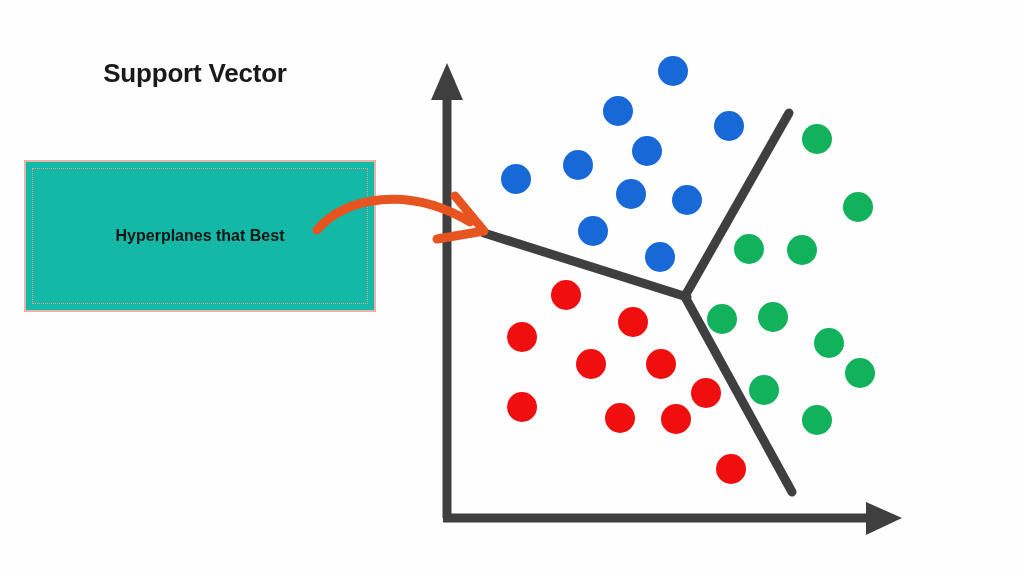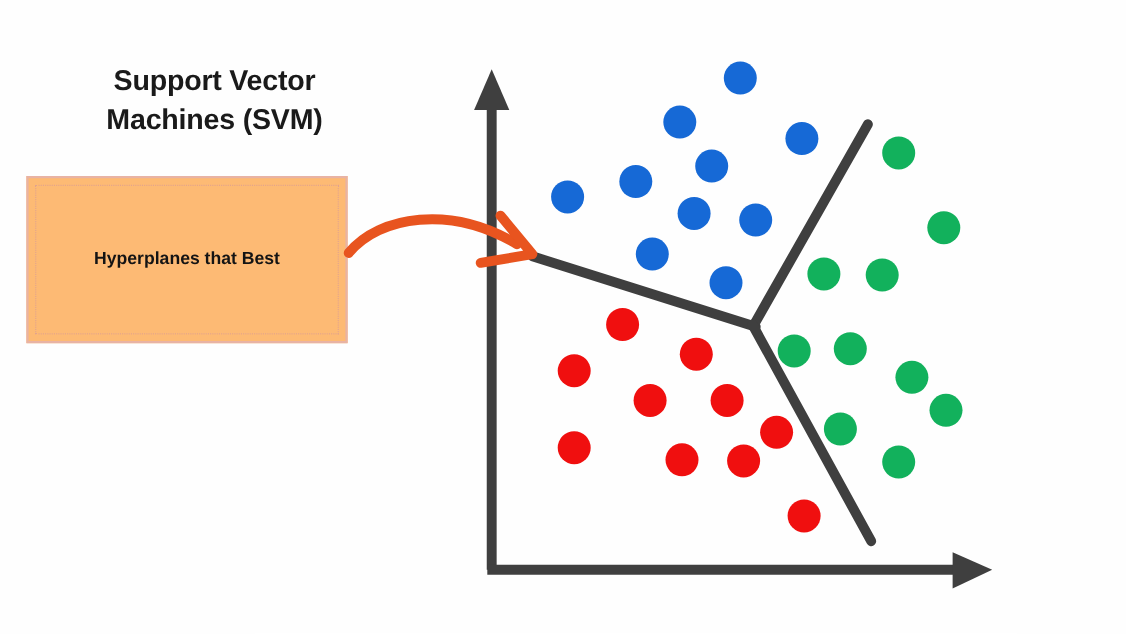--- a/index.html
+++ b/index.html
@@ -33,25 +33,25 @@
     color: #1a1a1a;
     line-height: 1.36;
     letter-spacing: -0.2px;
     white-space: nowrap;
   }
 
   #callout-box {
     position: absolute;
     left: 24px;
     top: 160px;
-    width: 292px;
+    width: 352px;
     height: 152px;
     box-sizing: border-box;
     border: 2px solid #e8b3a4;
-    background: #fdba74;
+    background: #14b8a6;
   }
   #callout-inner {
     position: absolute;
     left: 6px;
     top: 6px;
     right: 6px;
     bottom: 6px;
     border: 1px dotted #e0a28f;
     display: flex;
     align-items: center;
@@ -82,21 +82,20 @@
 
   .dot-layer { pointer-events: none; }
 </style>
 </head>
 <body>
 
 <div id="slide">
 
   <div id="title-block">
     <div class="title-line">Support Vector</div>
-    <div class="title-line">Machines (SVM)</div>
   </div>
 
   <div id="callout-box">
     <div id="callout-inner">
       <div id="callout-text">
         <span class="cl">Hyperplanes that Best</span>
       </div>
     </div>
   </div>
 

